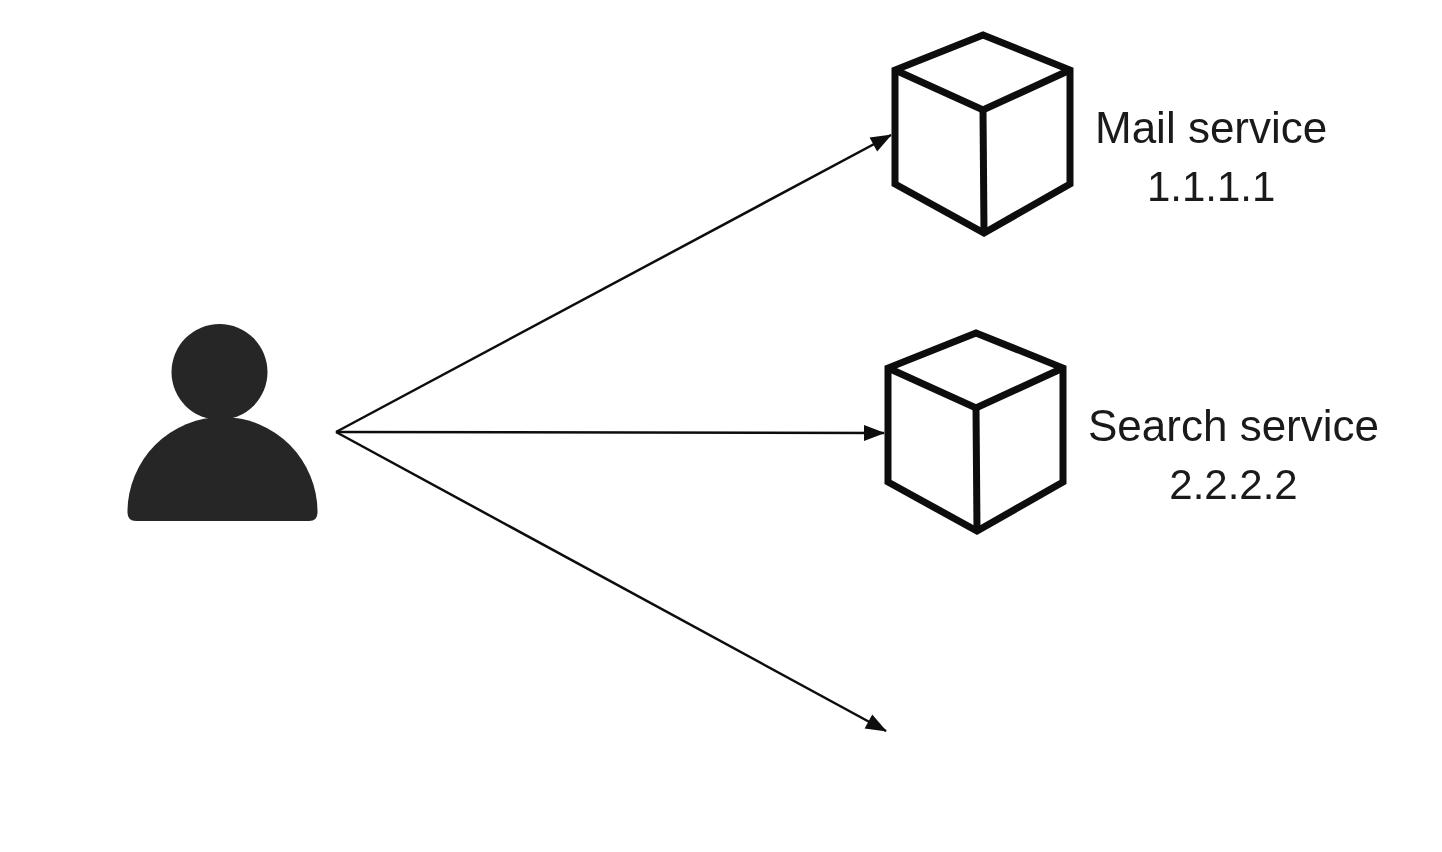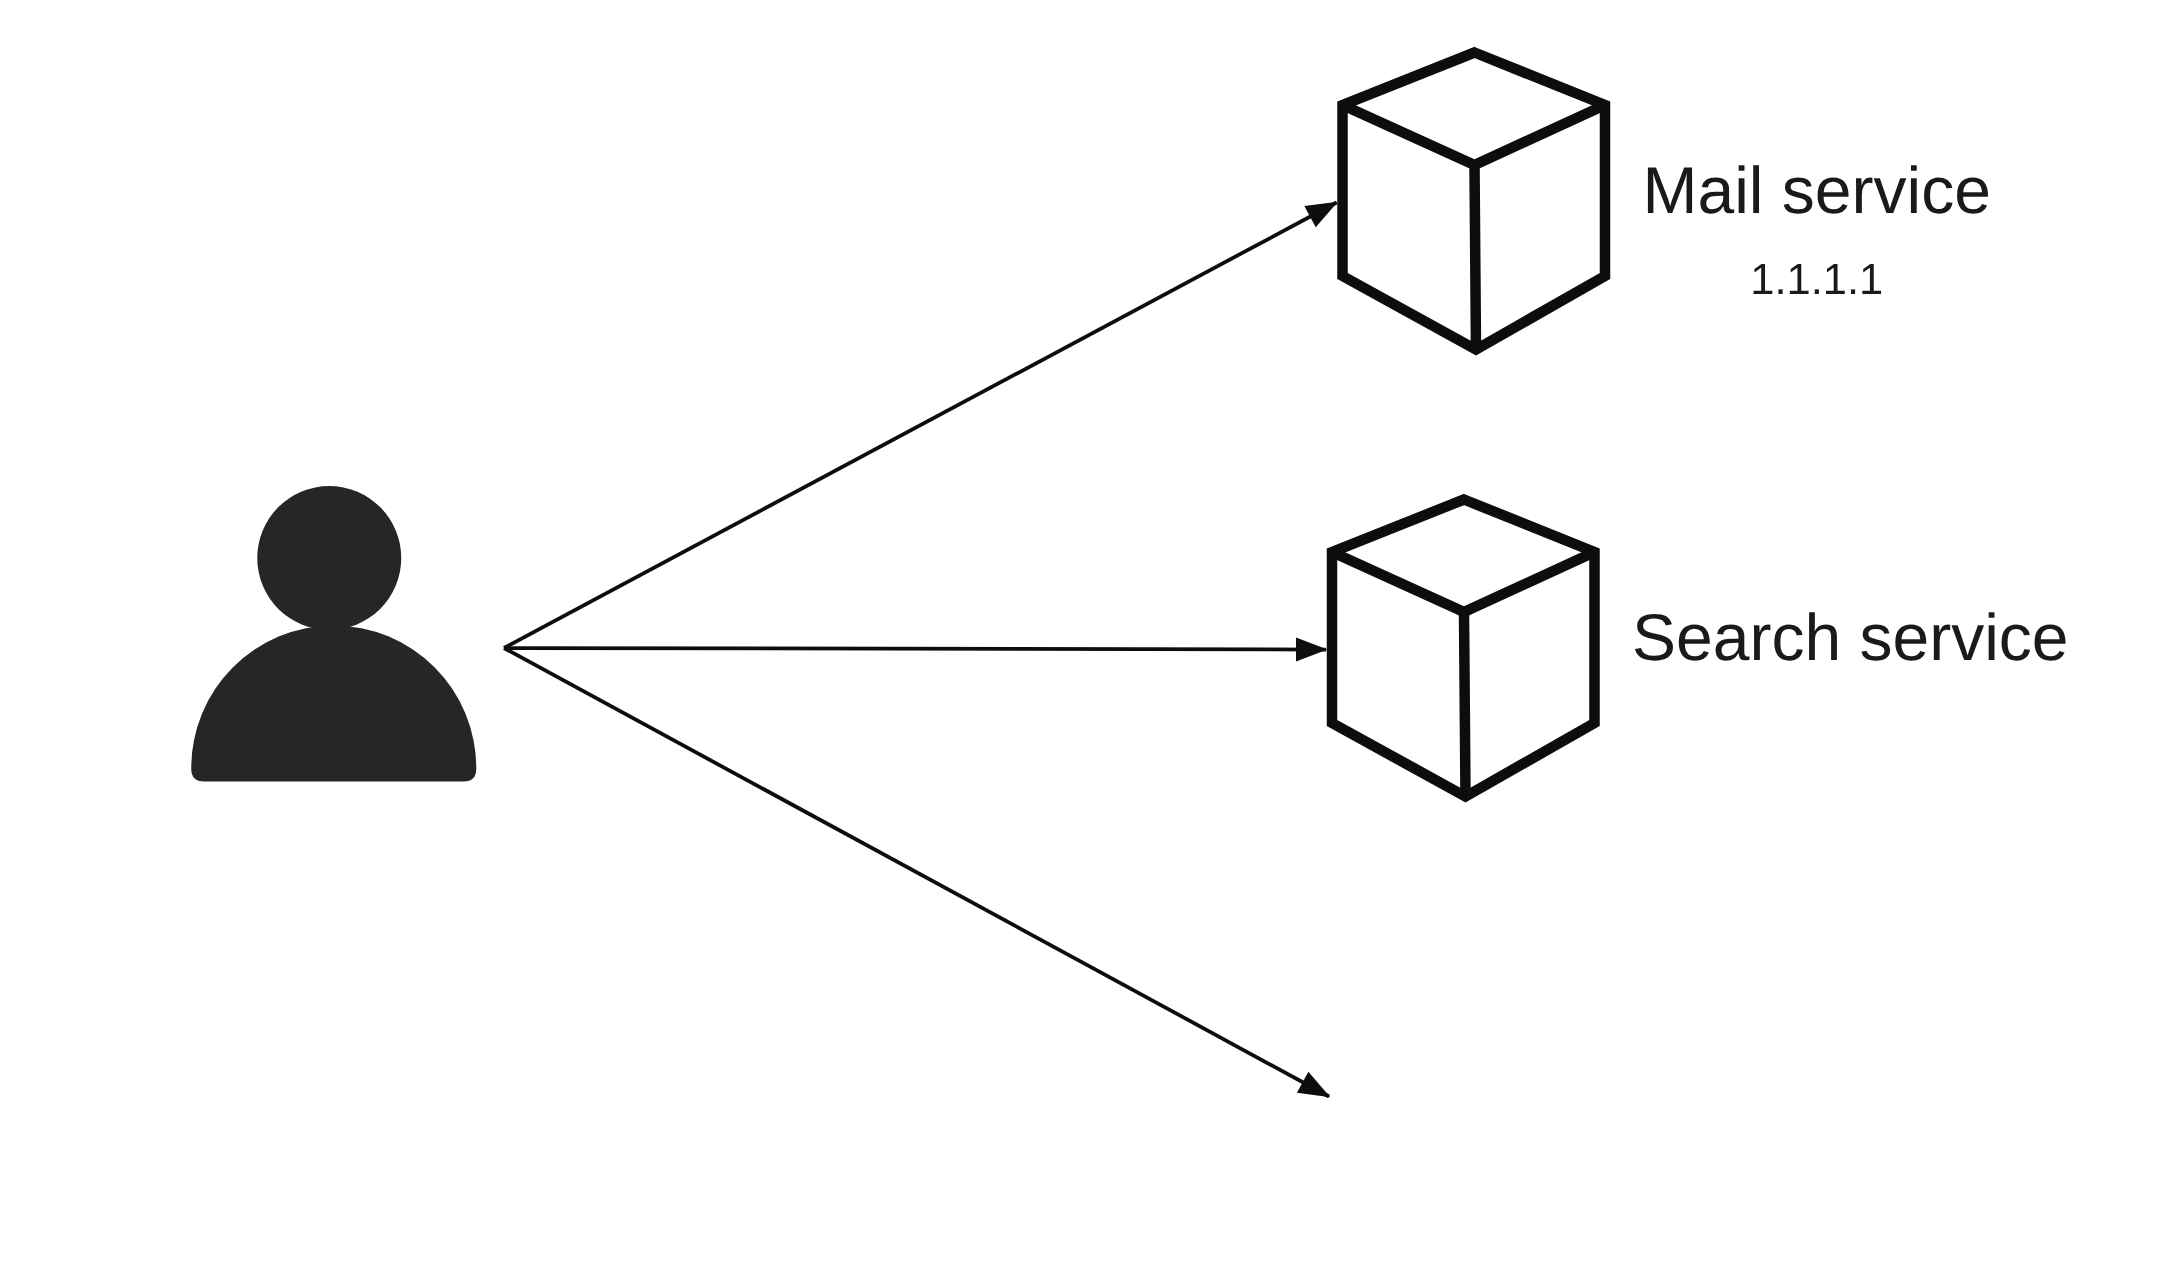--- a/index.html
+++ b/index.html
@@ -65,21 +65,21 @@
     text-align: center;
     color: var(--text);
     white-space: nowrap;
   }
   .svc-name {
     font-size: 44px;
     line-height: 54px;
     font-weight: 400;
   }
   .svc-ip {
-    font-size: 29px;
+    font-size: 42px;
     line-height: 40px;
     margin-top: 12px;
   }
 </style>
 </head>
 <body>
 
 <div class="canvas">
 
   <svg class="overlay" viewBox="0 0 1442 852">
@@ -112,17 +112,18 @@
   </div>
 
   <div class="service-node" style="left: 886px; top: 331px;">
     <svg class="cube" width="188" height="211" viewBox="0 0 188 211">
       <polygon class="face" points="94,6 181,41 181,155 95,204 6,155 6,41"></polygon>
       <polyline class="edge" points="6,41 94,81 181,41"></polyline>
       <line class="edge" x1="94" y1="81" x2="95" y2="204"></line>
     </svg>
     <div class="svc-label">
       <div class="svc-name">Search service</div>
+      <div class="svc-ip">2.2.2.2</div>
     </div>
   </div>
 
 
 </div>
 
 </body></html>

